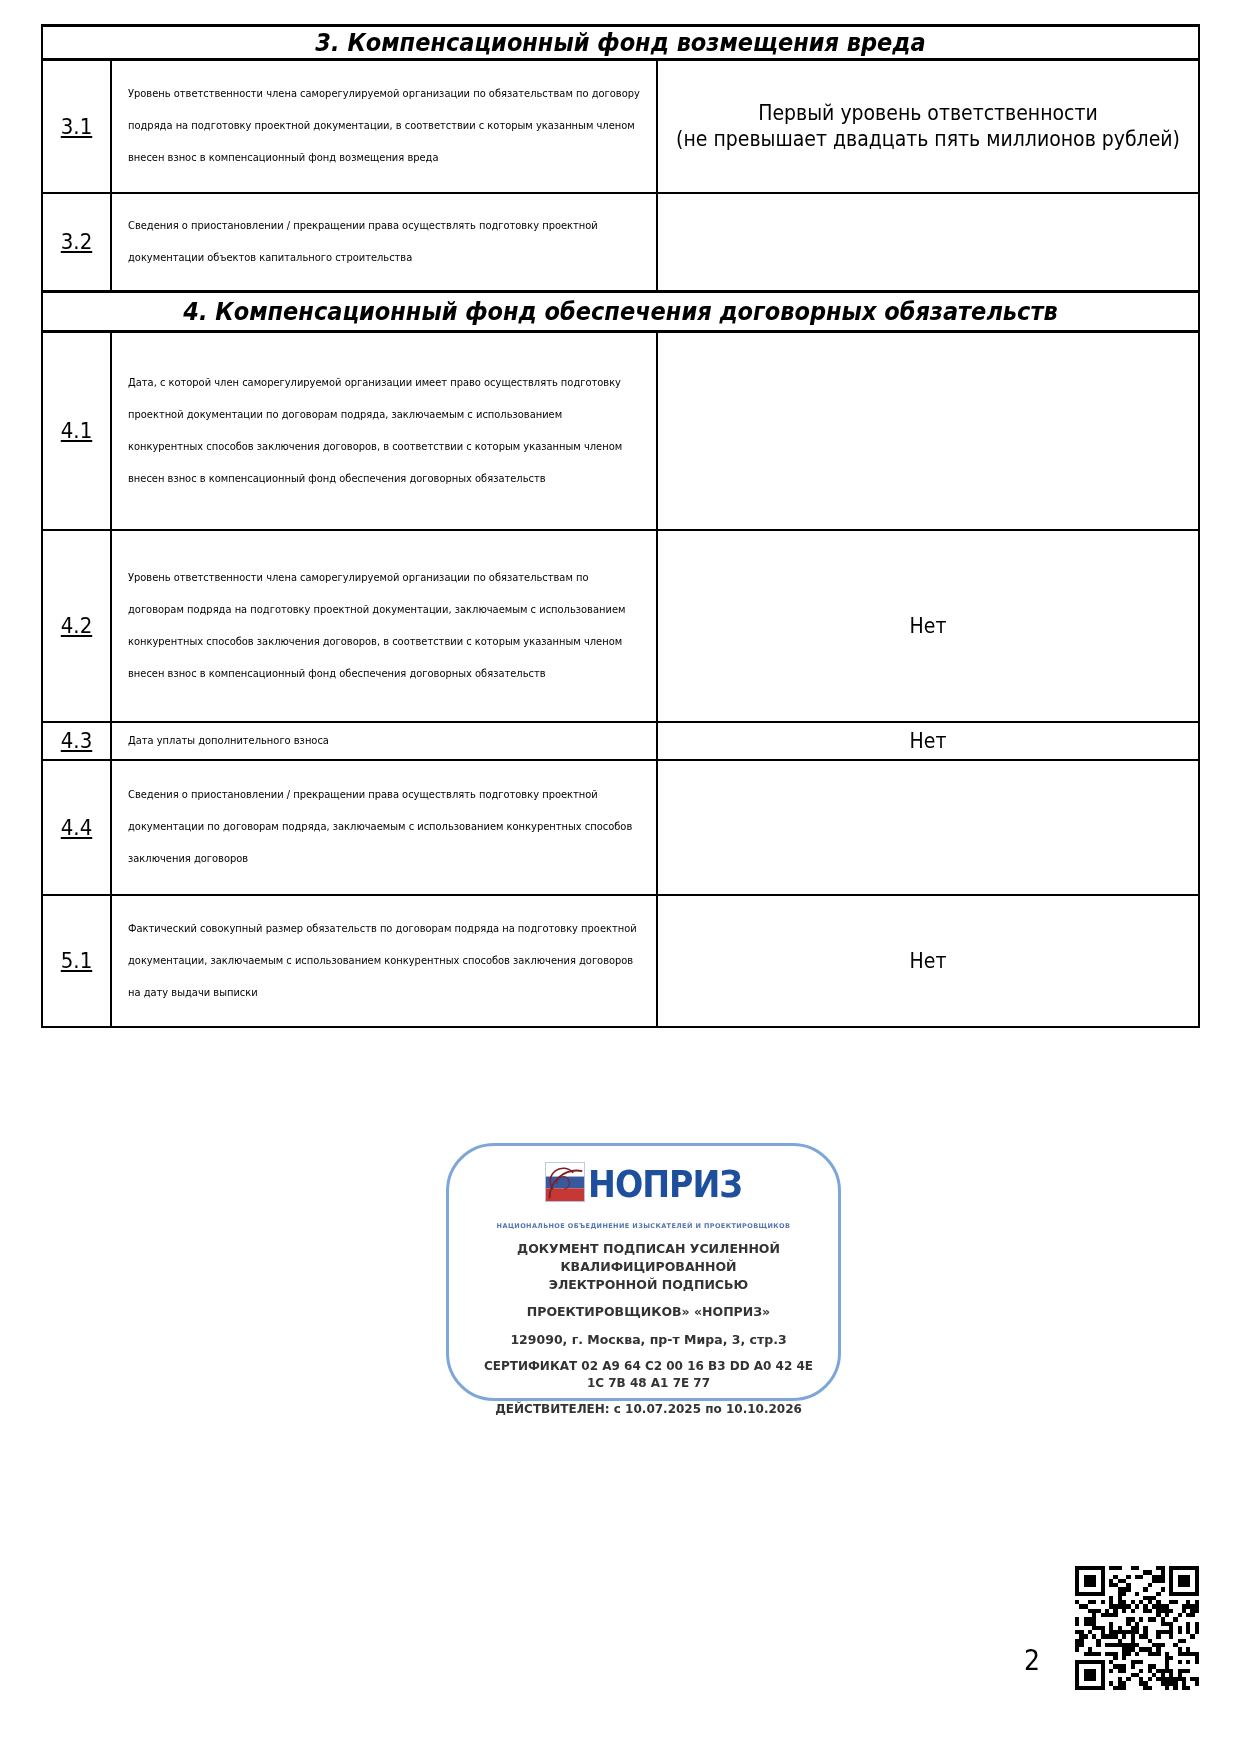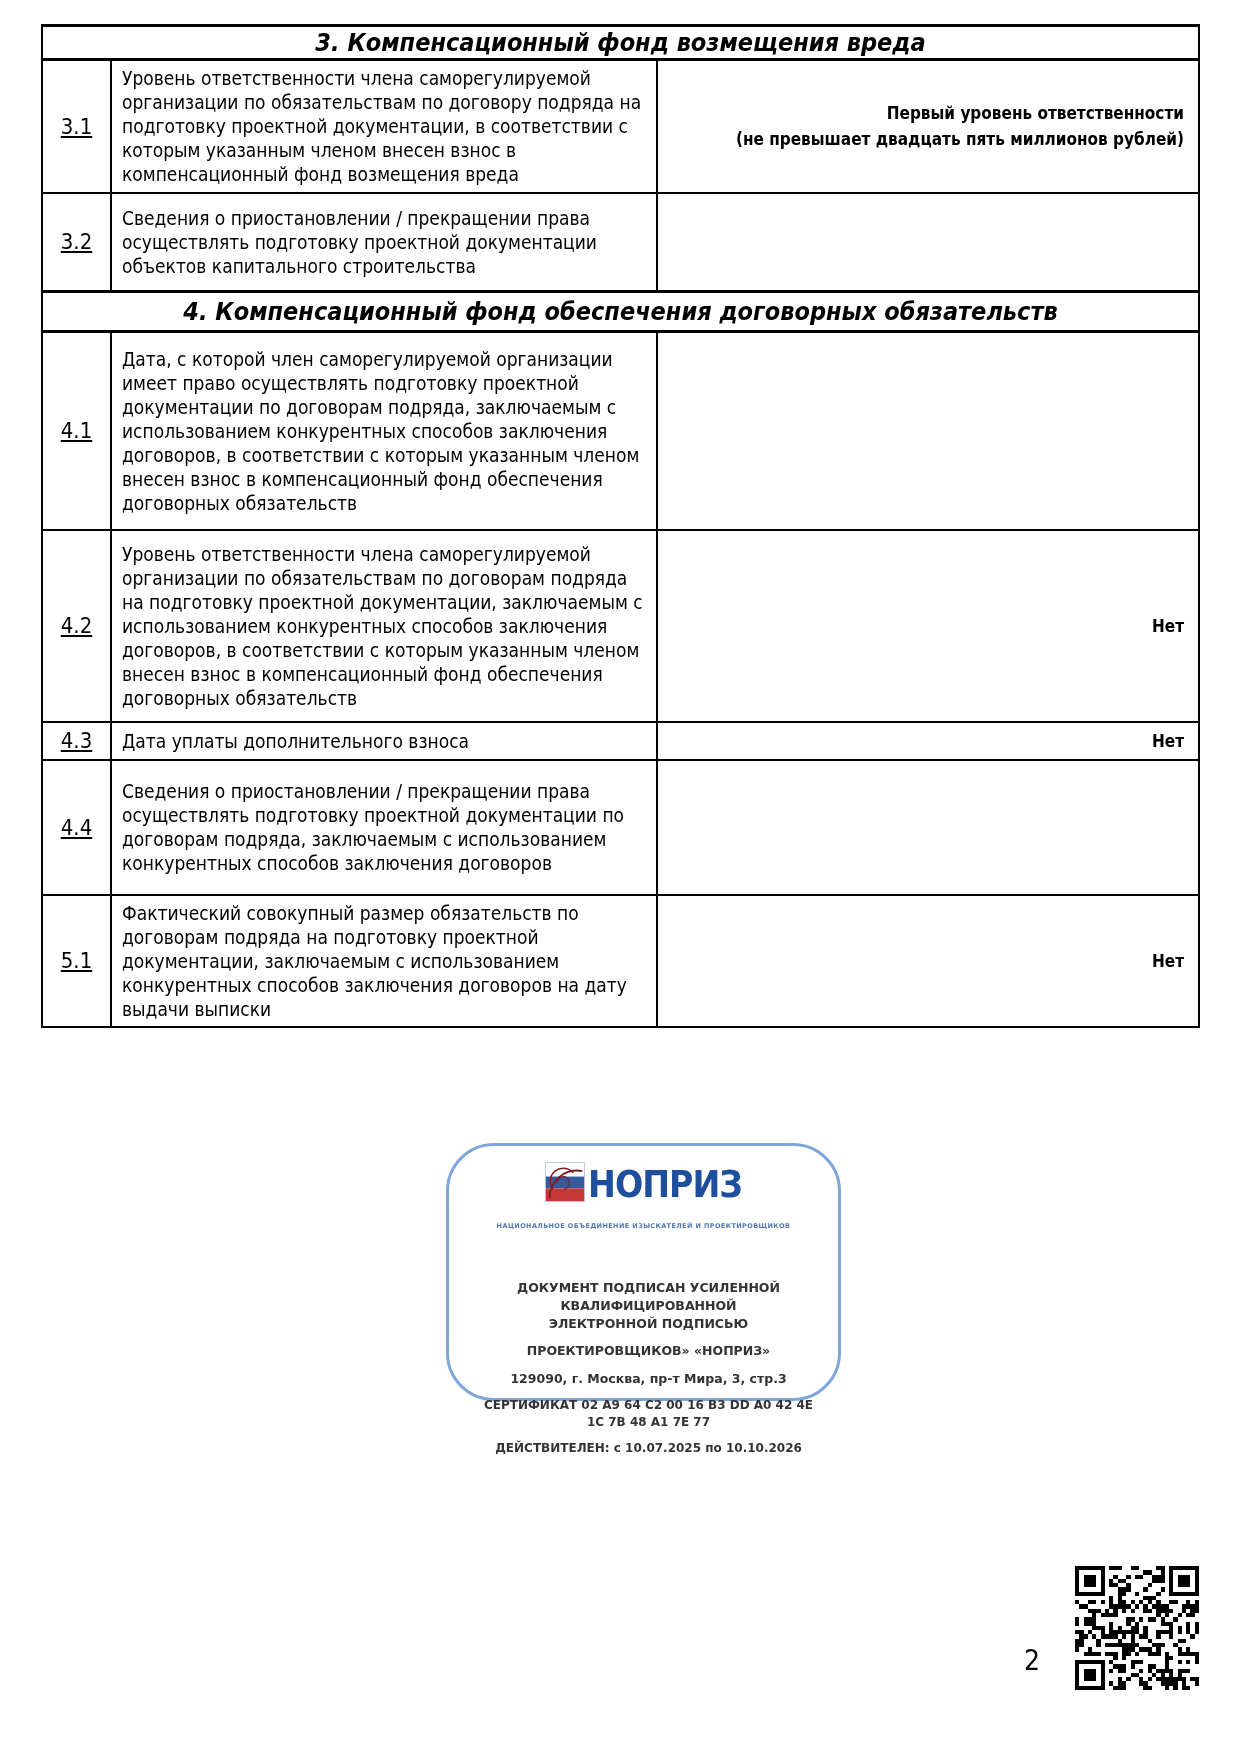--- a/index.html
+++ b/index.html
@@ -15,32 +15,32 @@
   }
   .doc-table td{border:2px solid #000;padding:0;overflow:hidden;}
   .section-row td{
     border-top-width:3px;border-bottom-width:3px;
     font-weight:bold;font-size:25px;text-align:center;vertical-align:middle;font-style:italic;
   }
   td.num{
     text-align:center;vertical-align:middle;font-size:22px;text-decoration:underline;
   }
   td.desc{
-    padding:2px 10px;font-size:19px;line-height:24px;vertical-align:middle;
+    padding:2px 16px;font-size:11px;line-height:32px;vertical-align:middle;
   }
   td.val{
-    text-align:right;vertical-align:middle;font-weight:bold;
-    font-size:17px;line-height:26px;padding:0 14px;
+    text-align:center;vertical-align:middle;font-weight:normal;
+    font-size:21px;line-height:26px;padding:0 14px;
   }
   
   .stamp{
     position:absolute;left:446px;top:1143px;width:395px;height:258px;
     box-sizing:border-box;border:3px solid #7ea6d8;border-radius:48px;
     display:flex;flex-direction:column;align-items:center;
-    padding:16px 16px 0 16px;background:#fff;gap:39px;
+    padding:16px 16px 0 16px;background:#fff;
   }
   .logo-block{display:flex;flex-direction:column;align-items:center;}
   .logo-row{display:flex;align-items:center;gap:3px;}
   .logo-text{
     color:#1e4f9c;font-weight:bold;font-size:37px;line-height:1;
     font-stretch:condensed;letter-spacing:-1px;
   }
   .logo-tagline{
     font-size:6.5px;color:#5577b0;margin-top:16px;letter-spacing:.4px;
     white-space:nowrap;font-weight:bold;

